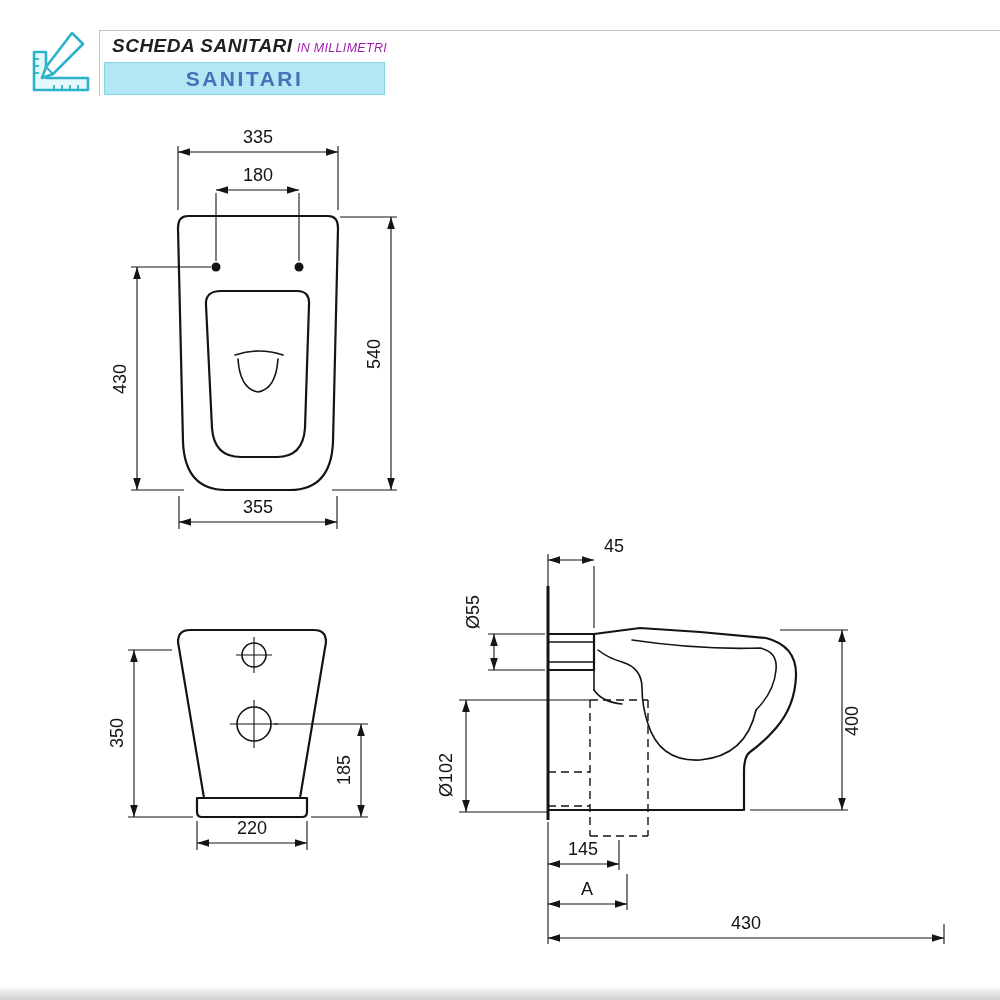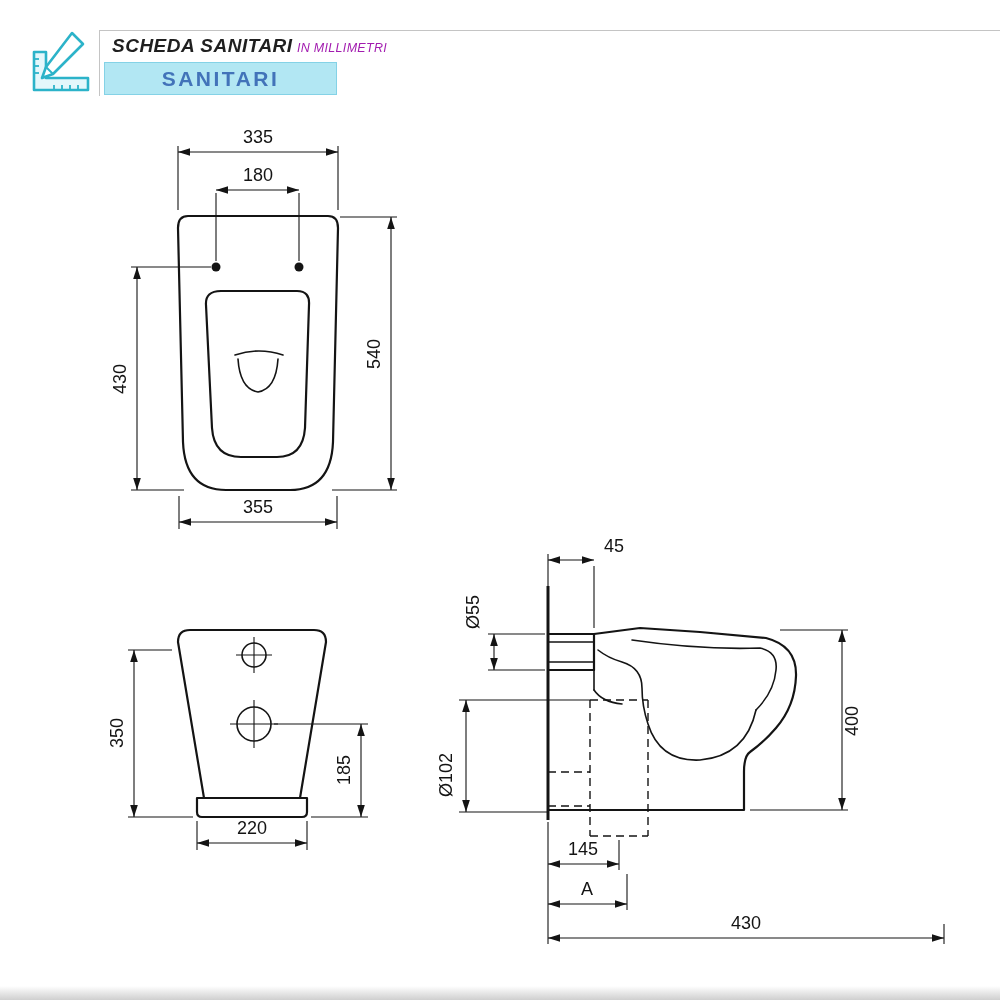--- a/index.html
+++ b/index.html
@@ -6,21 +6,21 @@
   .page{position:relative;width:1000px;height:1000px;background:#ffffff;overflow:hidden;
         font-family:"Liberation Sans",sans-serif;}
   
   .header-rule{position:absolute;left:99px;top:30px;width:901px;height:1px;background:#c4c4c4;}
   .header-vline{position:absolute;left:99px;top:30px;width:1px;height:66px;background:#c4c4c4;}
   .logo{position:absolute;left:26px;top:28px;}
   .title{position:absolute;left:112px;top:35px;font-size:19px;font-weight:bold;font-style:italic;
          color:#1f1f1f;letter-spacing:.5px;white-space:nowrap;}
   .subtitle{position:absolute;left:288px;top:41px;font-size:12.5px;font-style:italic;color:#a21caf;
             letter-spacing:.3px;white-space:nowrap;margin-left:9px;}
-  .badge{position:absolute;left:104px;top:62px;width:233px;height:33px;background:#b2e7f3;
+  .badge{position:absolute;left:104px;top:62px;width:281px;height:33px;background:#b2e7f3;
          border:1px solid #84d2e6;display:flex;align-items:center;justify-content:center;box-sizing:border-box;}
   .badge span{font-size:21px;font-weight:bold;color:#4273b9;letter-spacing:2.5px;}
   .bottom-strip{position:absolute;left:0;bottom:0;width:100%;height:14px;
                 background:linear-gradient(#ffffff,#cfcfcf);}
   
   .drawing{position:absolute;left:0;top:0;}
   .obj{fill:none;stroke:#141414;stroke-width:2.2;stroke-linejoin:round;stroke-linecap:round;}
   .obj2{fill:none;stroke:#141414;stroke-width:1.6;stroke-linecap:round;}
   .thin line{stroke:#141414;stroke-width:1.1;fill:none;}
   .dash line{stroke:#141414;stroke-width:1.4;stroke-dasharray:8 5;fill:none;}

